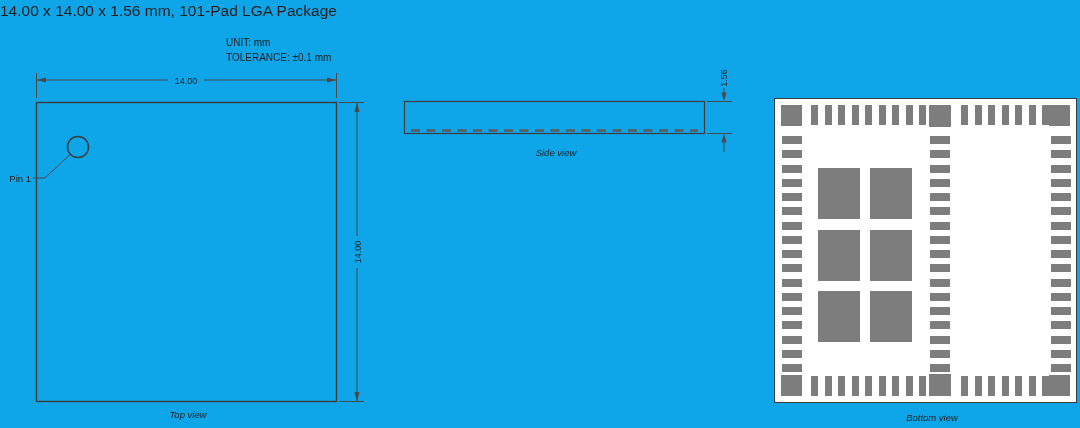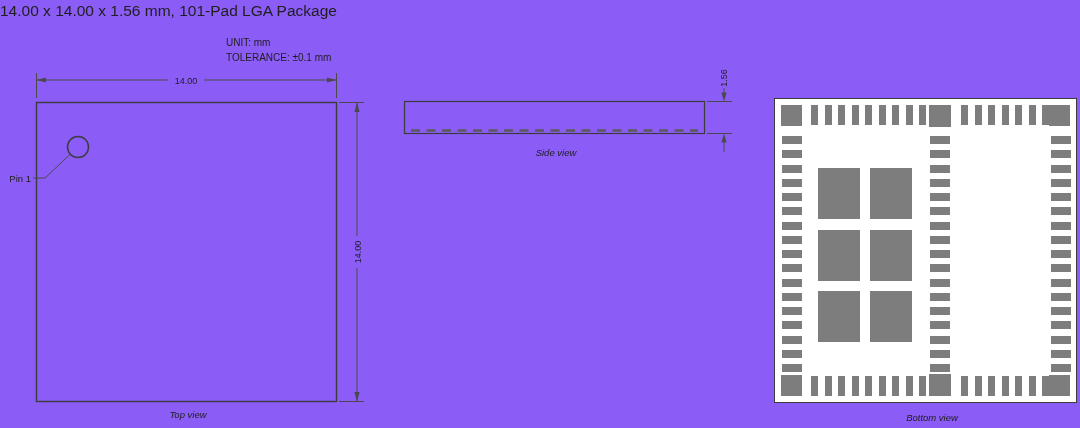--- a/index.html
+++ b/index.html
@@ -1,16 +1,16 @@
 <!DOCTYPE html>
 <html><head>
 <meta charset="utf-8">
 <style>
   html,body{margin:0;padding:0;background:#ffffff;}
-  #canvas{position:relative;width:1080px;height:428px;background:#8b5cf6;overflow:hidden;
+  #canvas{position:relative;width:1080px;height:428px;background:#0ea5e9;overflow:hidden;
           font-family:"Liberation Sans", sans-serif;}
   svg text{fill:#1e1e1e;font-family:"Liberation Sans", sans-serif;}
   .outline{stroke:#3c3c3c;stroke-width:1.4;fill:none;}
   .thin{stroke:#4a4a4a;stroke-width:1;fill:none;}
   .arrow{fill:#4a4a4a;stroke:none;}
   #bottom-view{position:absolute;border:1px solid #3c3c3c;background:#ffffff;box-sizing:border-box;}
   #bottom-pads{position:absolute;left:0;top:0;width:100%;height:100%;}
   .pad{position:absolute;}
   .italic{font-style:italic;}
 </style>

